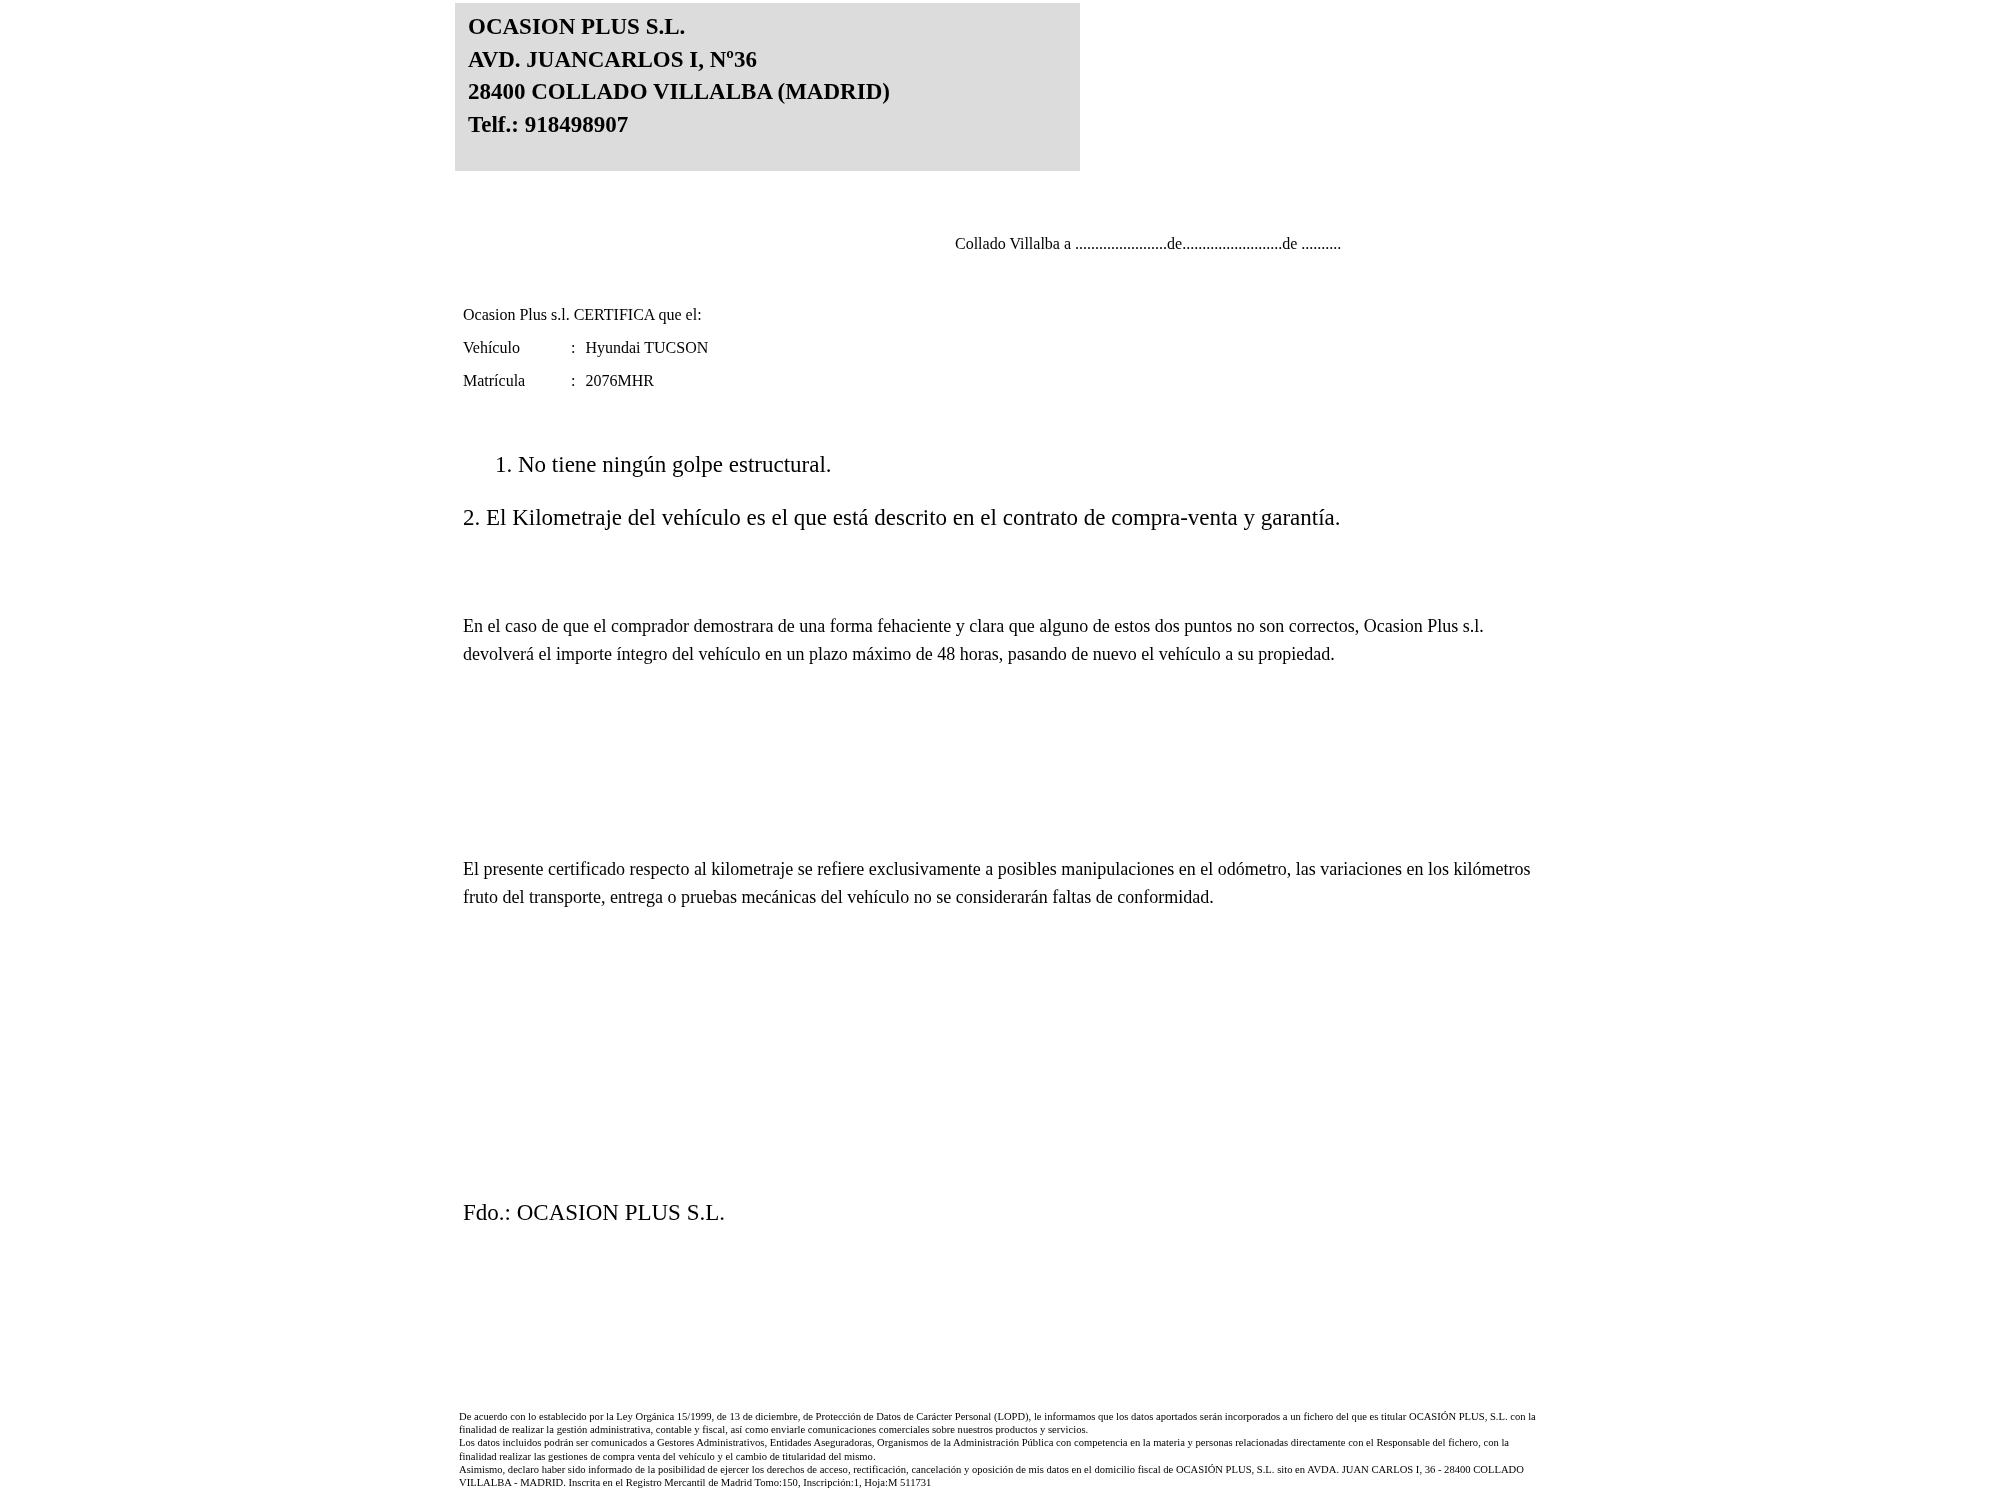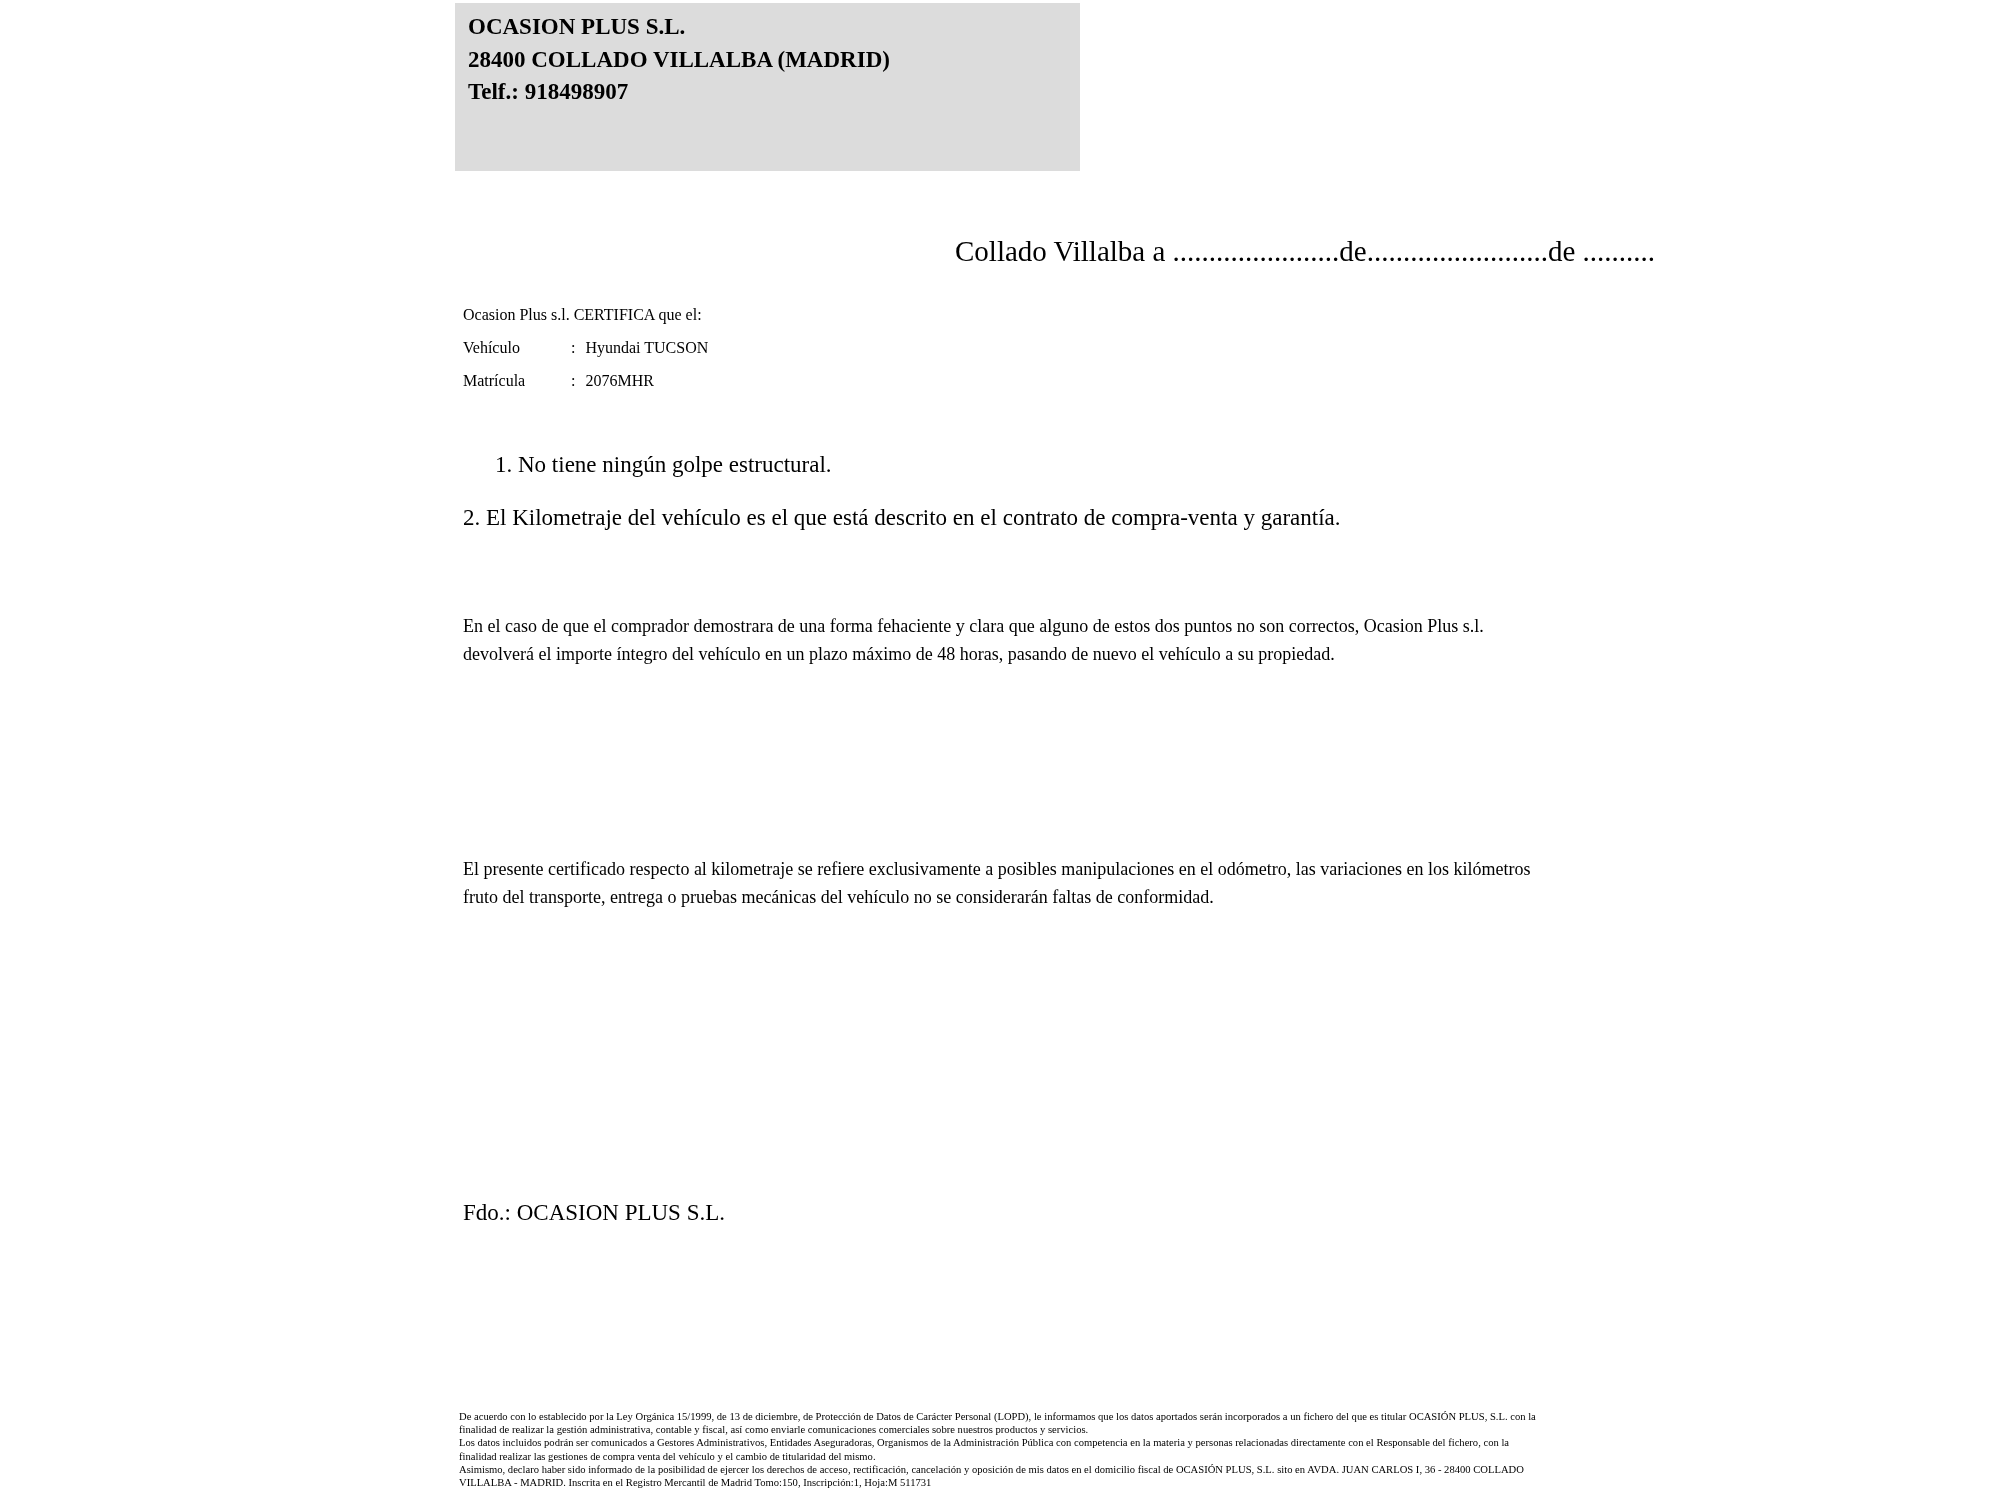--- a/index.html
+++ b/index.html
@@ -25,21 +25,21 @@
   .header-box .hline {
     font-weight: bold;
     font-size: 23px;
     line-height: 32.5px;
     white-space: nowrap;
   }
   .date-line {
     position: absolute;
     left: 955px;
     top: 235px;
-    font-size: 29px;
+    font-size: 16px;
     white-space: nowrap;
   }
   .certifica {
     position: absolute;
     left: 463px;
     top: 298px;
     font-size: 16px;
     line-height: 33px;
   }
   .field-row { display: flex; }
@@ -85,20 +85,21 @@
   }
   .legal p { margin: 0; }
 </style>
 </head>
 <body>
 
 <div class="page">
 
   <div class="header-box">
     <div class="hline">OCASION PLUS S.L.</div>
+    <div class="hline">AVD. JUANCARLOS I, Nº36</div>
     <div class="hline">28400 COLLADO VILLALBA (MADRID)</div>
     <div class="hline">Telf.: 918498907</div>
   </div>
 
   <div class="date-line">Collado Villalba a .......................de.........................de ..........</div>
 
   <div class="certifica">
     <div>Ocasion Plus s.l. CERTIFICA que el:</div>
     <div class="field-row">
       <span class="field-label">Vehículo</span>

